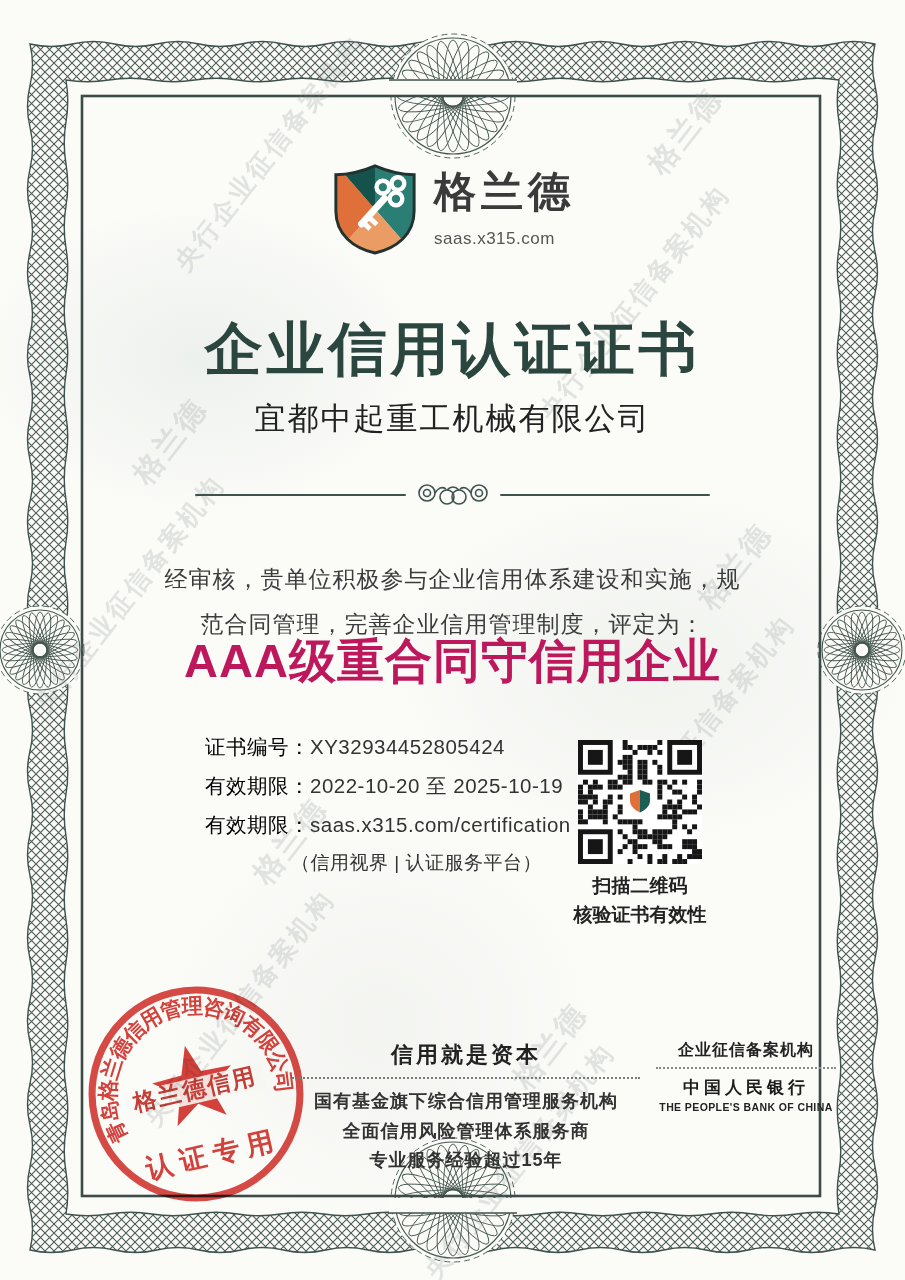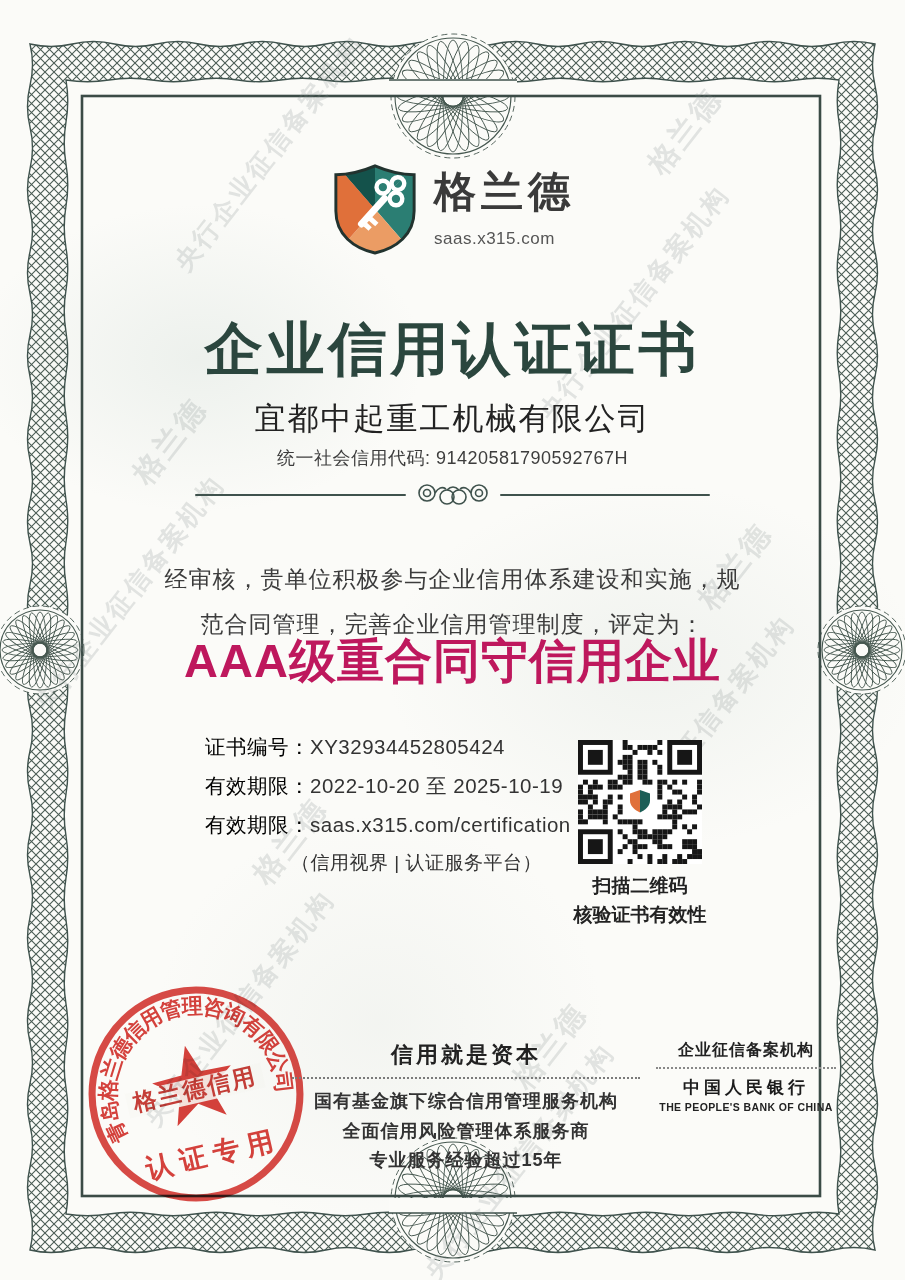--- a/index.html
+++ b/index.html
@@ -179,24 +179,20 @@
     </svg>
     <div class="logo-text">
       <div class="brand">格兰德</div>
       <div class="domain">saas.x315.com</div>
     </div>
   </header>
 
   <h1 class="title">企业信用认证证书</h1>
 
   <div class="company">宜都中起重工机械有限公司</div>
-  <div class="credit-code">
-    <span>统一社会信用代码:</span>
-    <span>91420581790592767H</span>
-  </div>
 
   <div class="divider">
     <div class="line"></div>
     <svg width="74" height="30" viewBox="0 0 74 30">
       <g fill="none" stroke="#3f524d" stroke-width="1.6">
         <circle cx="11" cy="13" r="8"></circle>
           <circle cx="11" cy="13" r="3.5"></circle>
         <path d="M19 13 q5 -8 11 -4"></path>
         <circle cx="31" cy="17" r="7"></circle>
           <circle cx="43" cy="17" r="7"></circle>

